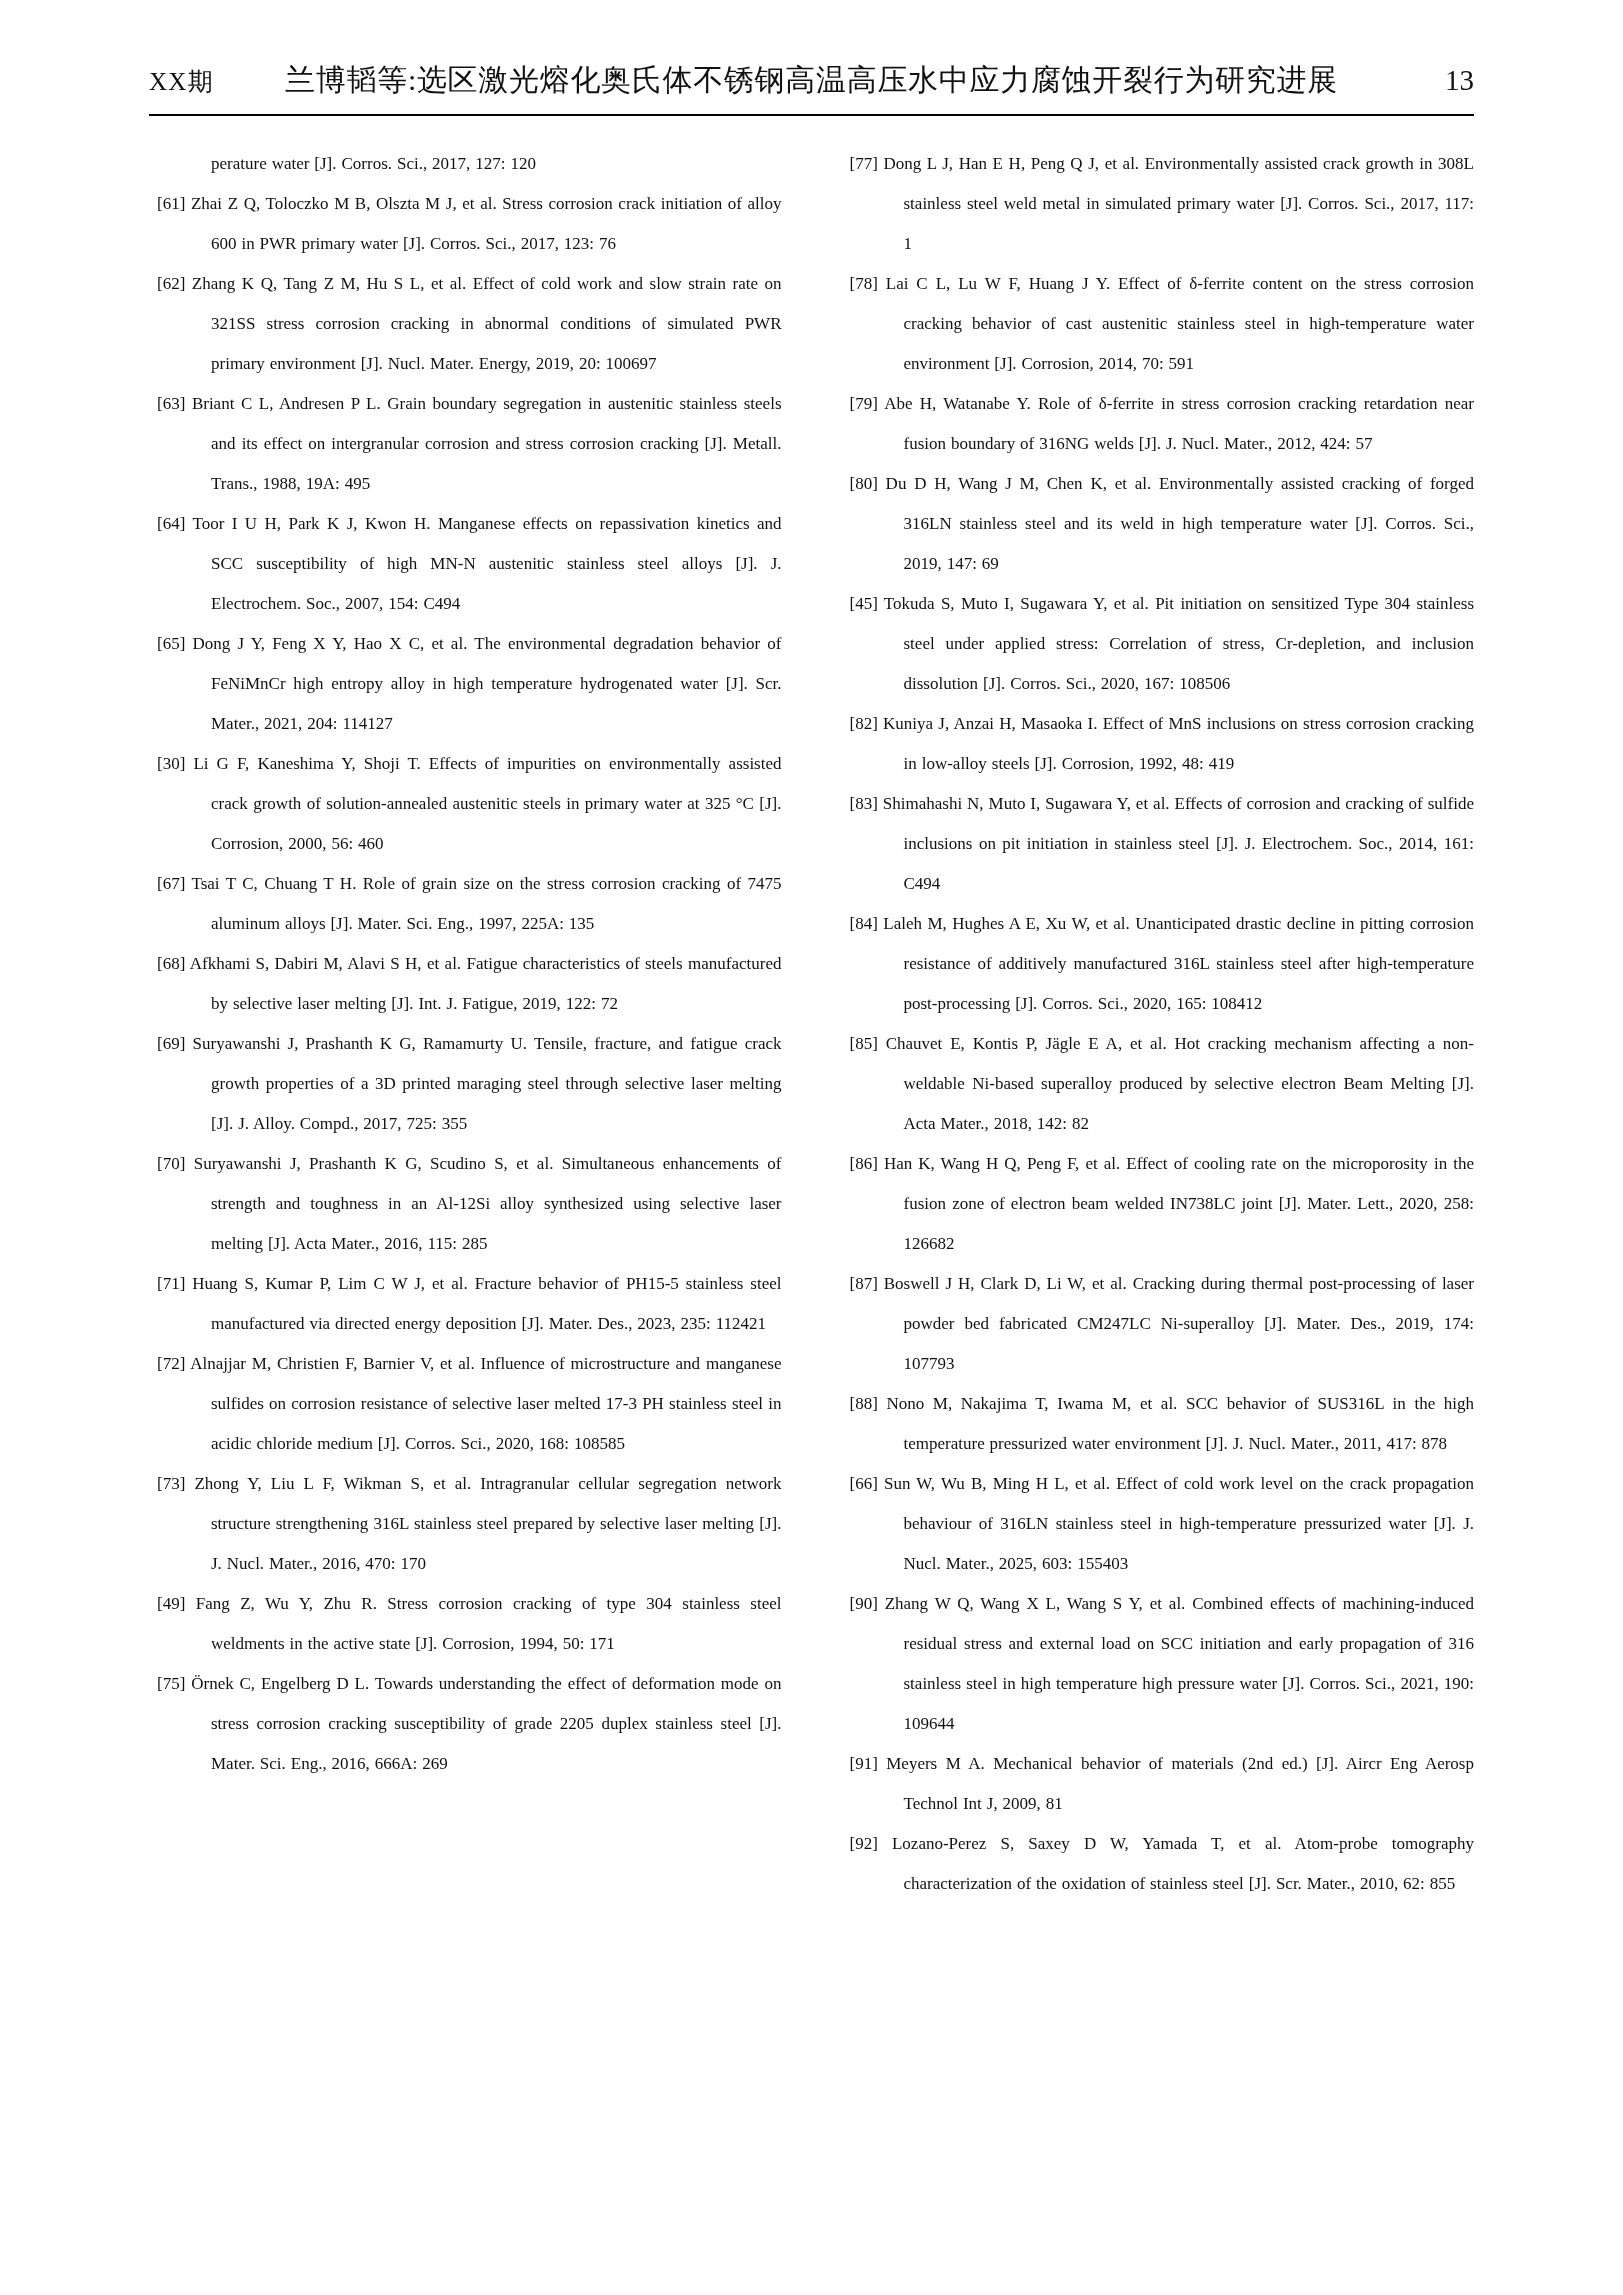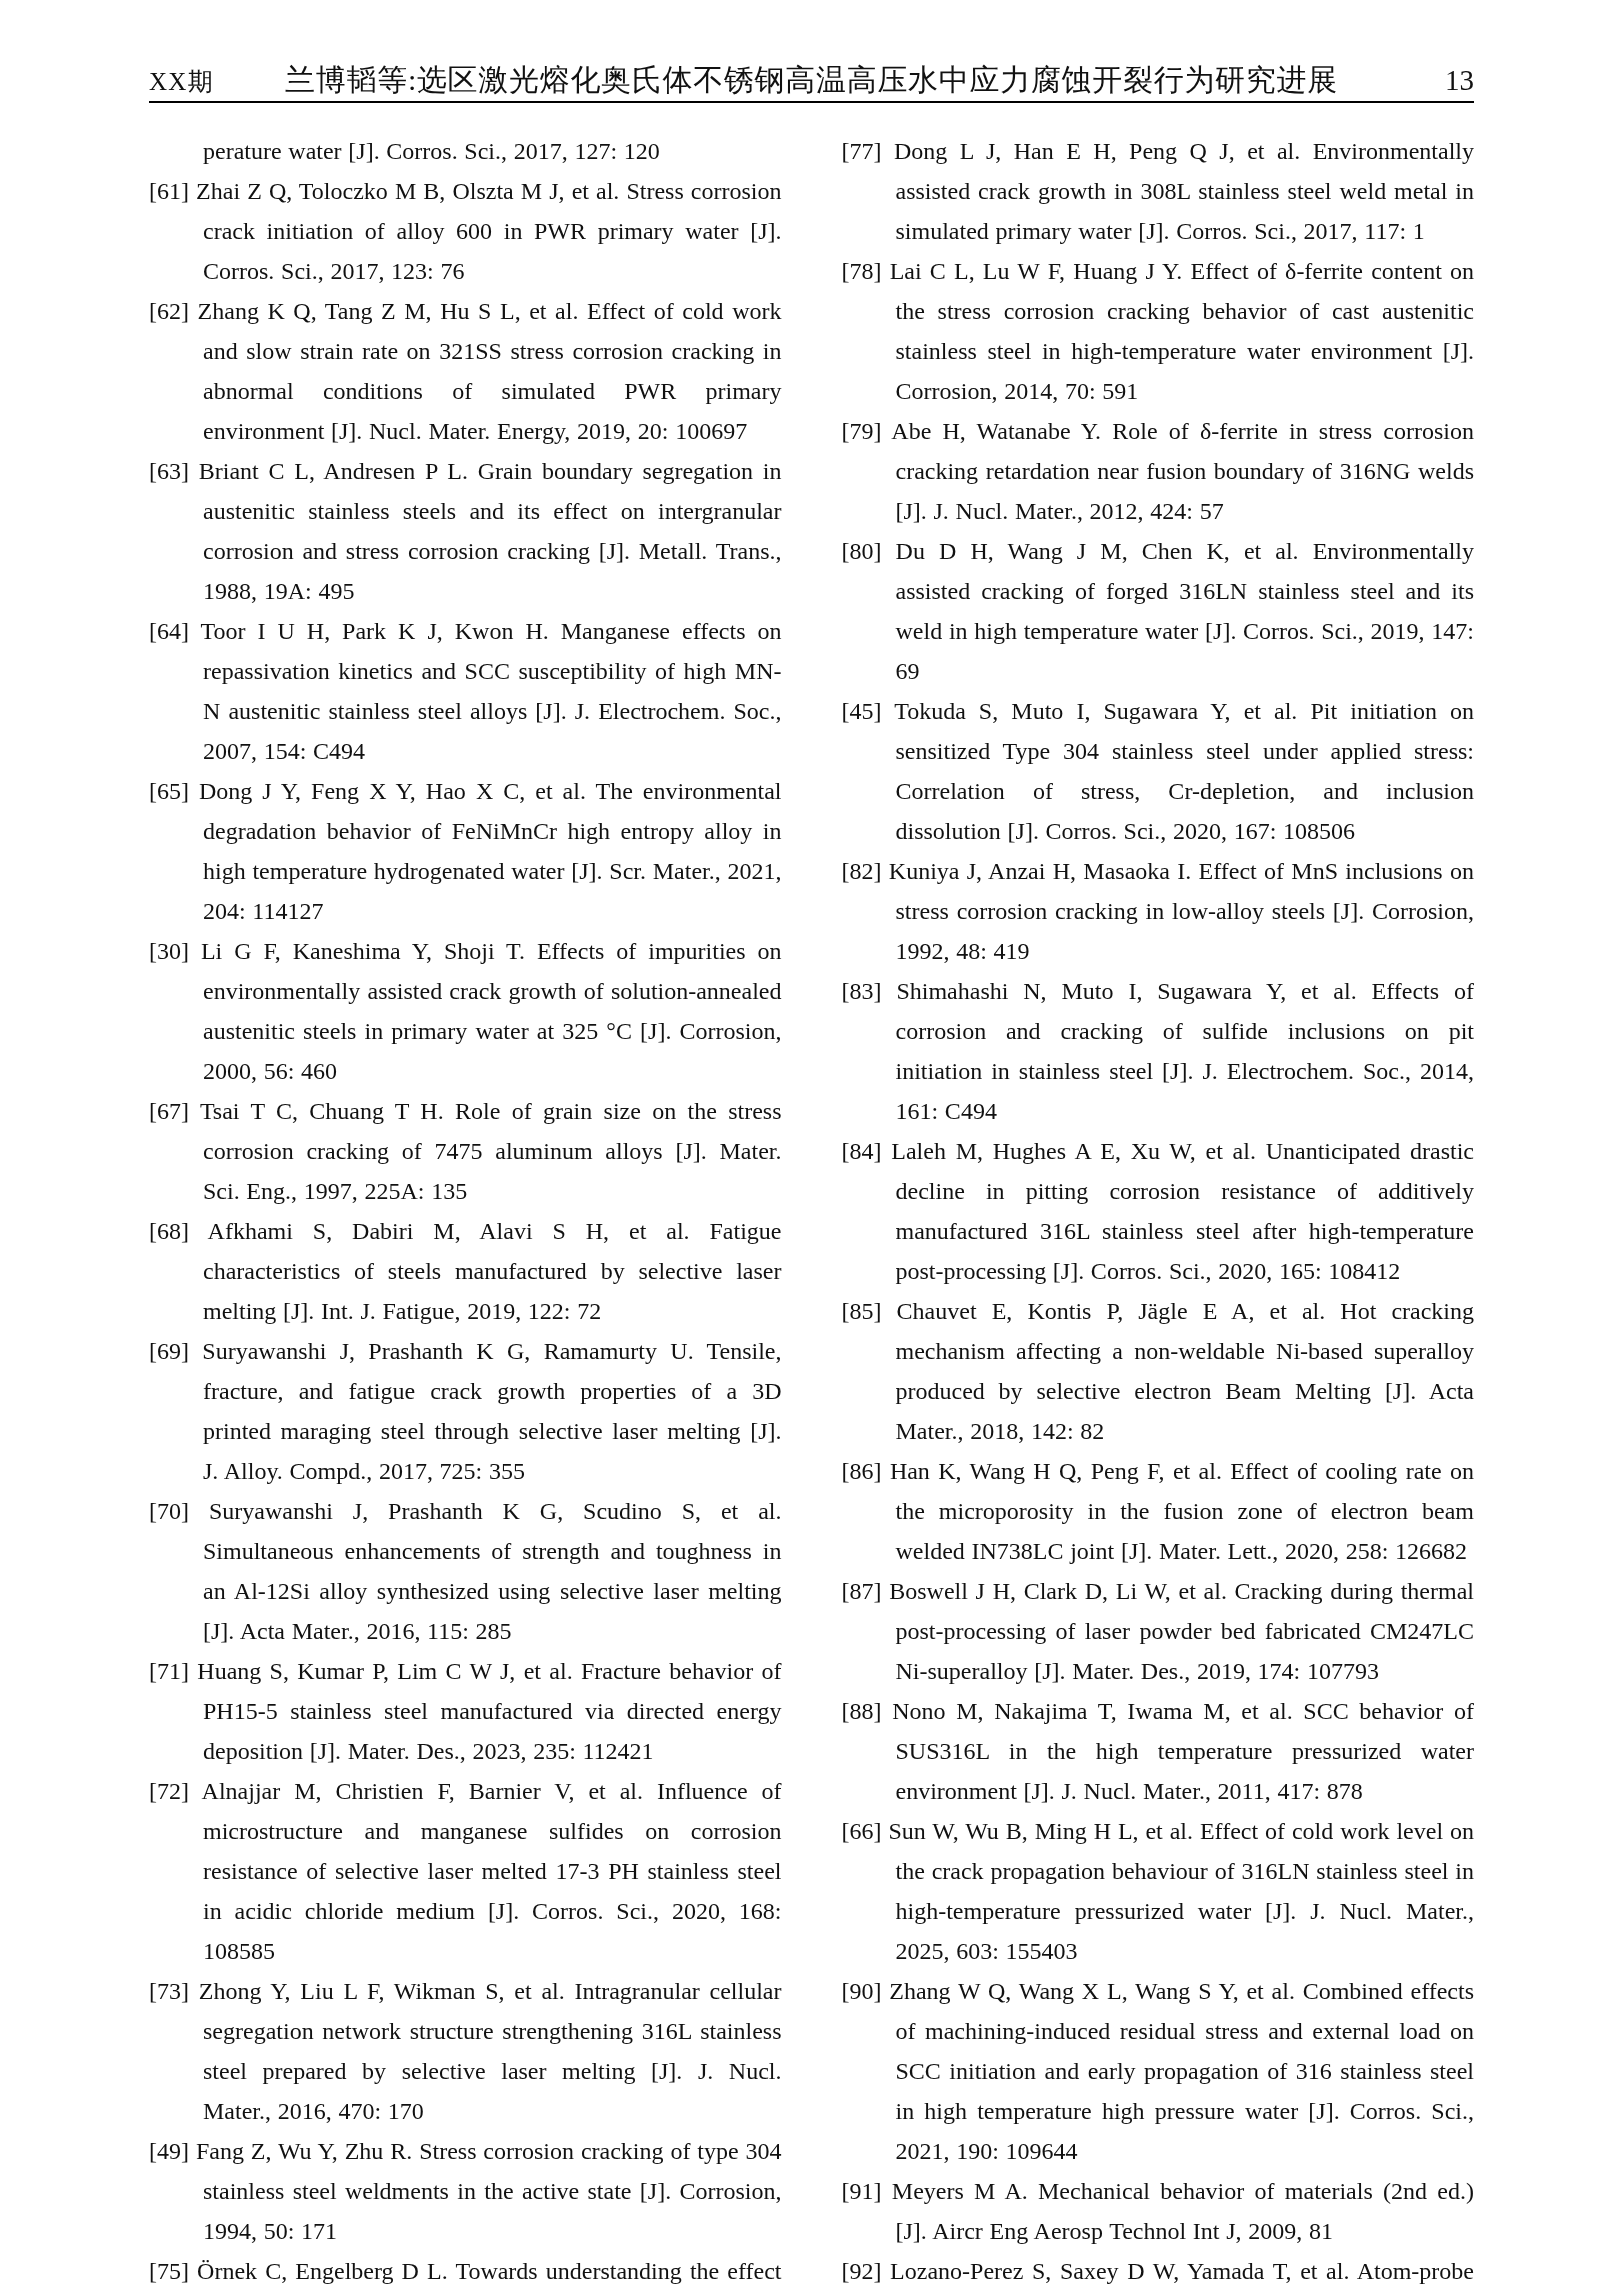--- a/index.html
+++ b/index.html
@@ -17,21 +17,21 @@
   }
   .content {
     padding: 60px 149px 0 149px;
     box-sizing: border-box;
   }
   .page-header {
     display: flex;
     align-items: baseline;
     justify-content: space-between;
     border-bottom: 2px solid #000000;
-    padding-bottom: 0;
+    padding-bottom: 13px;
   }
   .issue {
     font-size: 25px;
     letter-spacing: 1.3px;
     white-space: nowrap;
     min-width: 118px;
   }
   .header-title {
     font-size: 30px;
     text-align: center;
@@ -48,26 +48,27 @@
   .columns {
     display: flex;
     gap: 60px;
     margin-top: 27.5px;
   }
   .col {
     flex: 1 1 0;
     min-width: 0;
   }
   .ref {
-    font-size: 24px;
+    font-size: 17px;
     line-height: 40px;
     text-align: justify;
     padding-left: 54px;
     text-indent: -54px;
     word-spacing: 0.7px;
+    margin-left: 8px;
   }
   .ref.cont {
     text-indent: 0;
   }
   .ref .num {
     white-space: pre;
   }
 </style>
 </head>
 <body>

